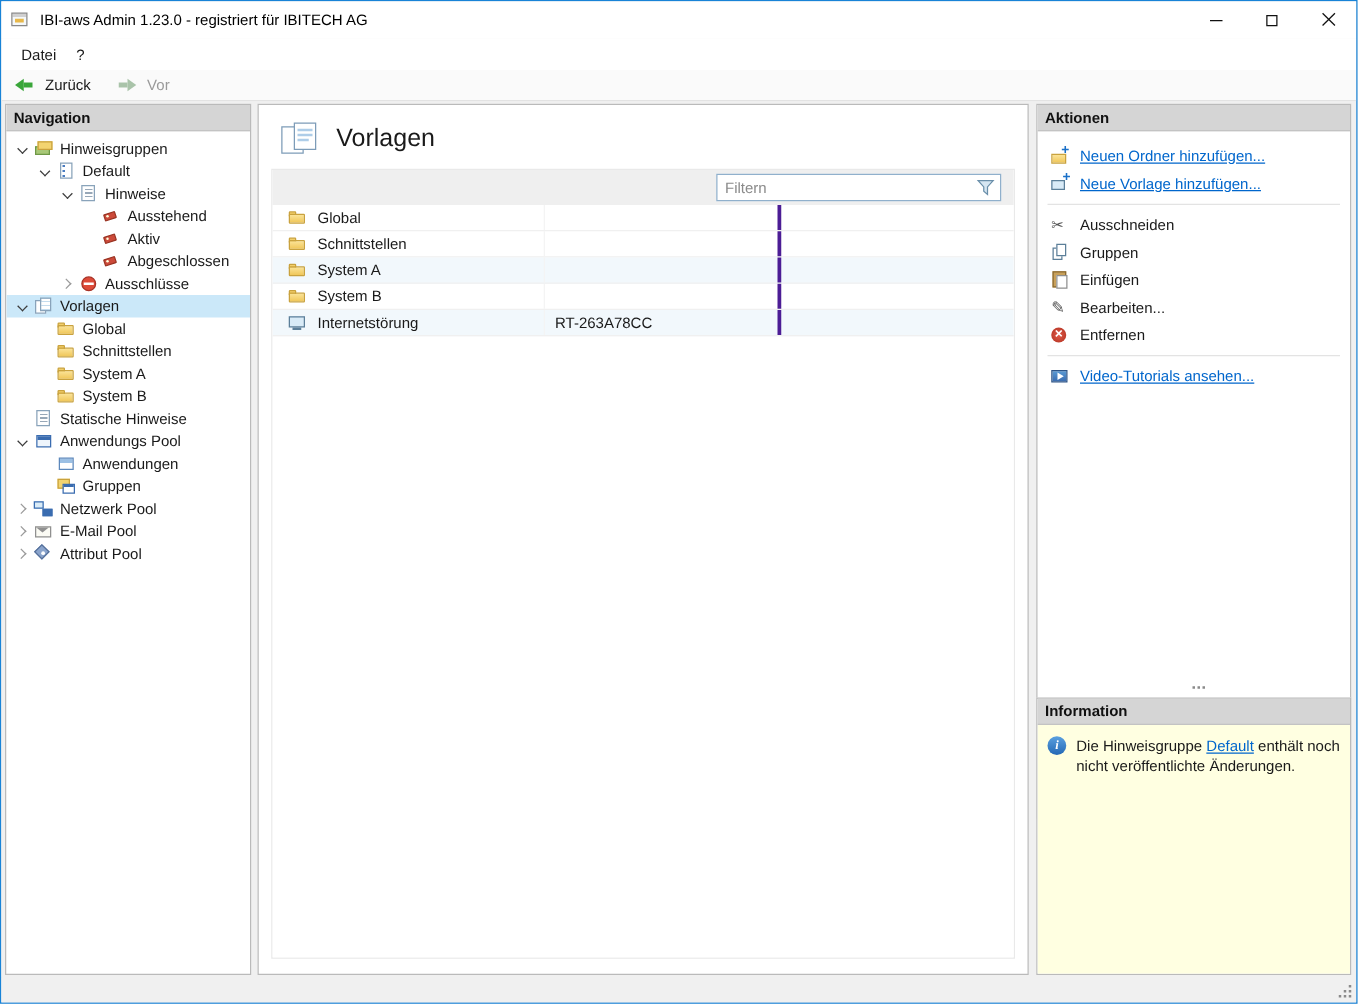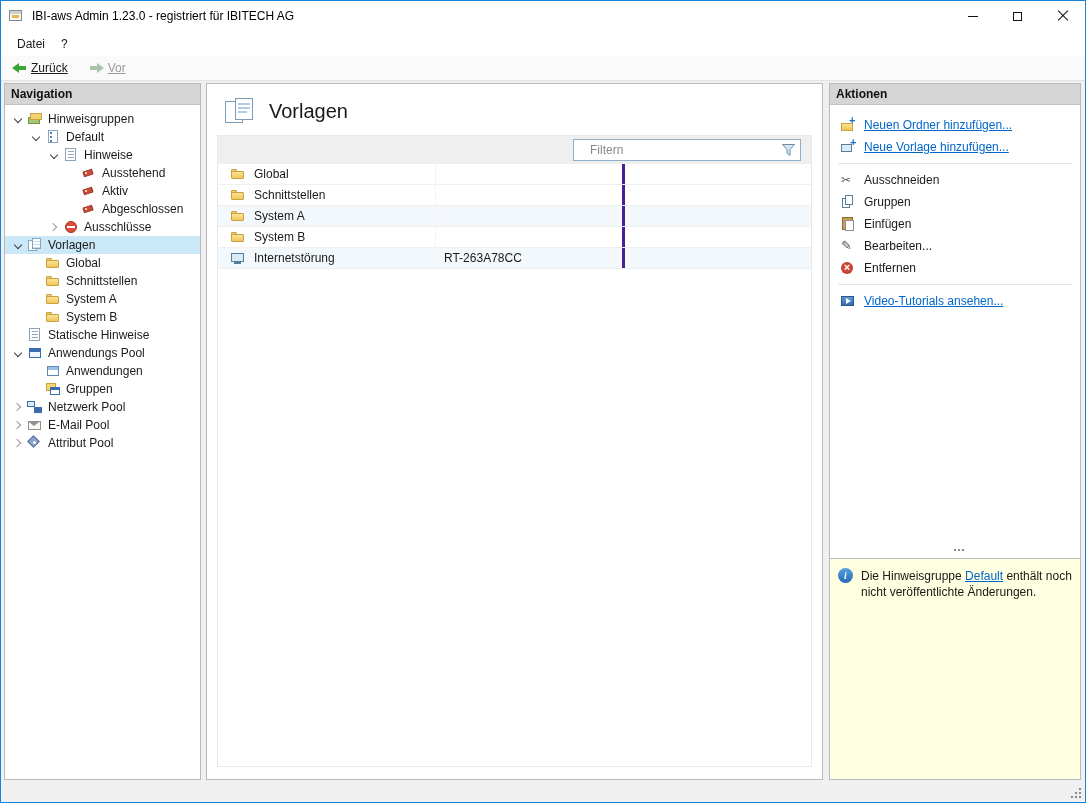--- a/index.html
+++ b/index.html
@@ -26,21 +26,21 @@
   .close-glyph::before, .close-glyph::after { content: ''; position: absolute; left: -1px; top: 5px; width: 14px; height: 1px; background: #111; }
   .close-glyph::before { transform: rotate(45deg); }
   .close-glyph::after { transform: rotate(-45deg); }
 
   
   .menubar { height: 25px; flex: 0 0 25px; background: #fff; display: flex; align-items: center; padding-left: 8px; }
   .menu-item { padding: 3px 8px; }
 
   
   .toolbar { height: 25px; flex: 0 0 25px; background: #fafafa; border-bottom: 1px solid #e3e3e3; display: flex; align-items: center; padding-left: 6px; gap: 12px; }
-  .tool-btn { display: flex; align-items: center; gap: 3px; padding: 0 4px; text-decoration: underline; }
+  .tool-btn { display: flex; align-items: center; gap: 8px; padding: 0 4px; }
   .tool-btn.disabled { color: #9a9a9a; }
   .arrow-left, .arrow-right { width: 17px; height: 16px; position: relative; display: inline-block; }
   .arrow-left::before { content: ''; position: absolute; left: 1px; top: 3px; border-top: 5px solid transparent; border-bottom: 5px solid transparent; border-right: 7px solid #3aa63a; }
   .arrow-left::after { content: ''; position: absolute; left: 8px; top: 6px; width: 7px; height: 4px; background: #3aa63a; }
   .arrow-right::before { content: ''; position: absolute; right: 1px; top: 3px; border-top: 5px solid transparent; border-bottom: 5px solid transparent; border-left: 7px solid #a9c3a9; }
   .arrow-right::after { content: ''; position: absolute; right: 8px; top: 6px; width: 7px; height: 4px; background: #a9c3a9; }
 
   
   .content { position: relative; flex: 1; background: #f0f0f0; }
   .panel { background: #fff; border: 1px solid #bababa; display: flex; flex-direction: column; overflow: hidden; }
@@ -66,21 +66,21 @@
   .tree-arrow[data-arrow="right"]::before { border-color: #9a9a9a; transform: rotate(-45deg); left: 5px; }
   .tree-arrow[data-arrow="none"]::before { display: none; }
   .tree-label { margin-left: 5px; }
 
   
   .main-title-row { display: flex; align-items: center; gap: 12px; padding: 12px 0 9px 16px; flex: 0 0 auto; }
   .page-title { font-size: 20px; color: #1a1a1a; }
   .table-wrap { display: flex; flex-direction: column; border: 1px solid #e9e9e9; margin: 0 10px 12px; flex: 1; overflow: hidden; }
   .filter-row { height: 28px; flex: 0 0 28px; background: #efefef; display: flex; align-items: center; justify-content: flex-end; padding-right: 10px; }
   .filter-box { width: 228px; height: 22px; background: #fff; border: 1px solid #90b0cc; display: flex; align-items: center; }
-  .filter-input { flex: 1; border: none; outline: none; height: 18px; padding: 0 16px; font-family: "Liberation Sans", sans-serif; font-size: 12px; color: #333; min-width: 0; background: transparent; }
+  .filter-input { flex: 1; border: none; outline: none; height: 18px; padding: 0 6px; font-family: "Liberation Sans", sans-serif; font-size: 12px; color: #333; min-width: 0; background: transparent; }
   .filter-input::placeholder { color: #8a8a8a; }
   .funnel { flex: 0 0 auto; margin-right: 4px; display: flex; }
   .t-header { display: flex; height: 26px; flex: 0 0 26px; background: #fff; border-bottom: 1px solid #e0e0e0; color: #454545; }
   .th { display: flex; align-items: center; }
   .th-name { width: 218px; padding-left: 37px; border-right: 1px solid #e4e4e4; justify-content: space-between; padding-right: 8px; }
   .th-id { width: 189px; padding-left: 8px; border-right: 1px solid #e4e4e4; }
   .th-notiz { flex: 1; padding-left: 12px; }
   .sort-asc { width: 0; height: 0; border-left: 4px solid transparent; border-right: 4px solid transparent; border-bottom: 4px solid #8a8a8a; display: inline-block; }
   .t-body { flex: 1; background: #fff; }
   .t-row { display: flex; height: 21px; align-items: center; border-bottom: 1px solid #f0f0f0; }
@@ -458,20 +458,21 @@
             <span class="action-label">Video-Tutorials ansehen...</span>
           </div>
         </div>
     </div>
 
     <div class="v-splitter">
       <span class="dots"></span>
     </div>
 
     <div class="panel info-panel">
+      <div class="panel-header">Information</div>
       <div class="info-body">
         <span class="ic" data-icon="info-icon"></span>
         <div class="info-text">
           <span>Die Hinweisgruppe </span><a class="info-link">Default</a><span> enthält noch nicht veröffentlichte Änderungen.</span>
         </div>
       </div>
     </div>
   </div>
 
 </div>

